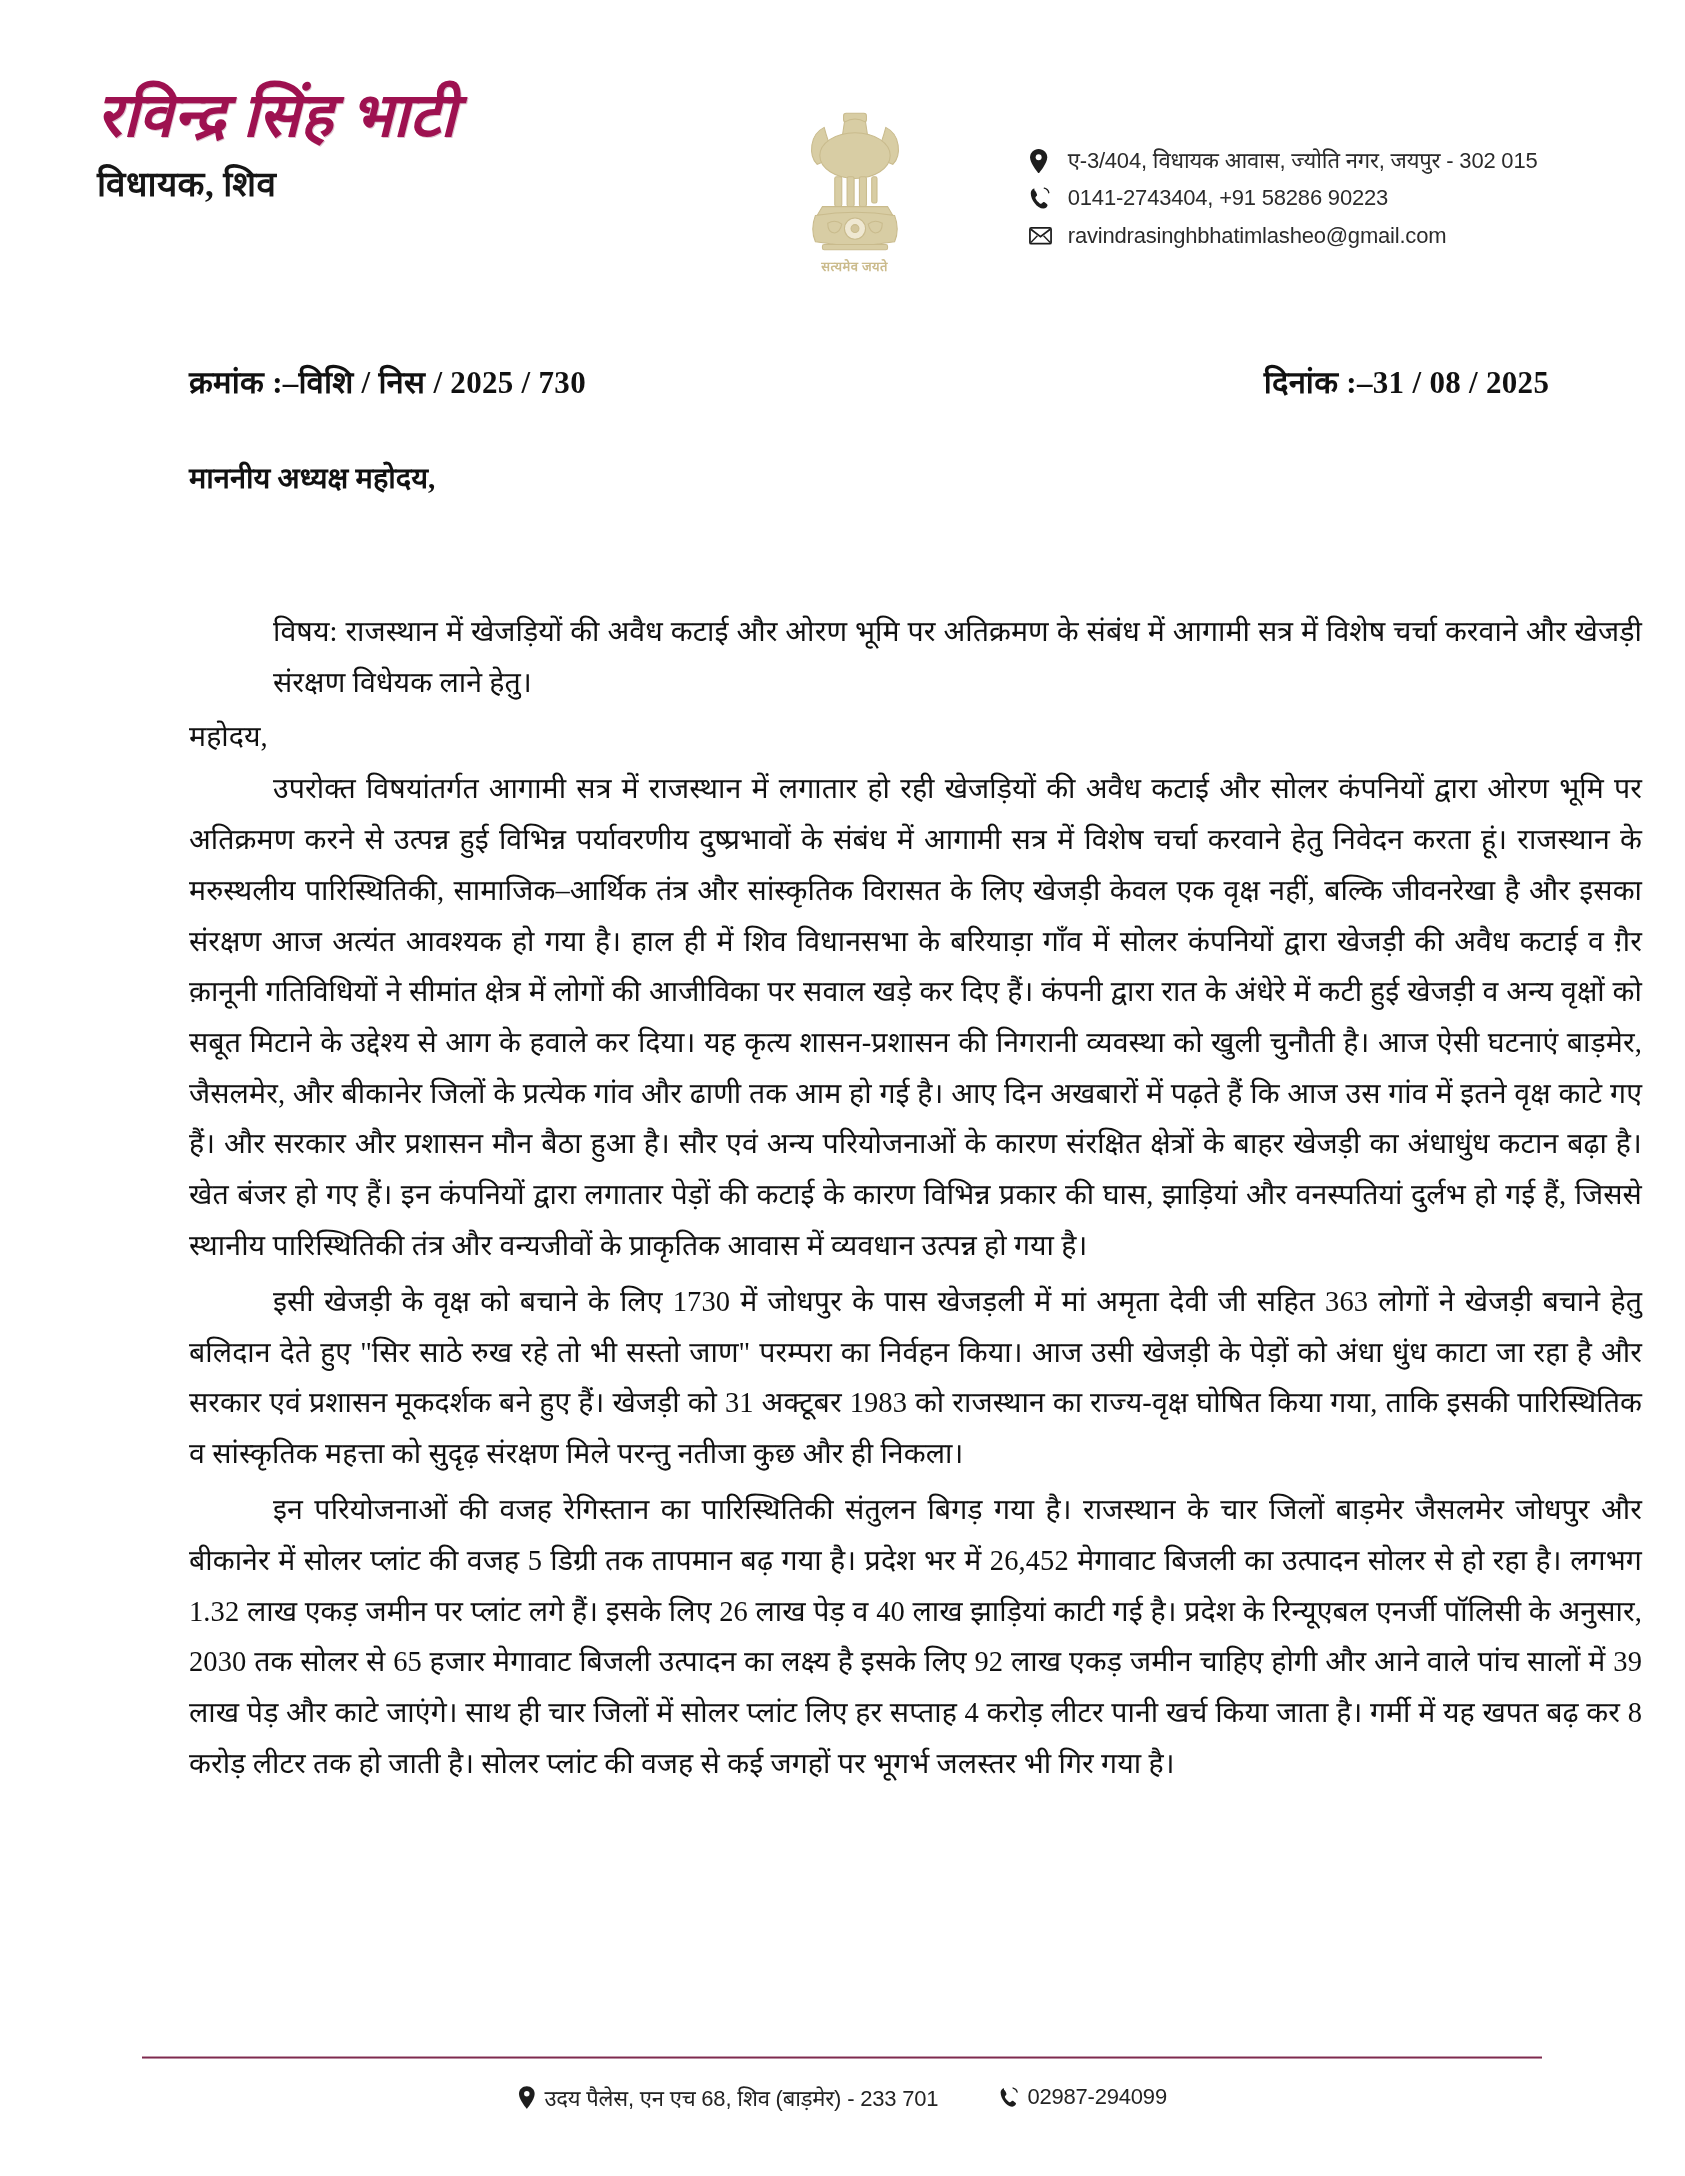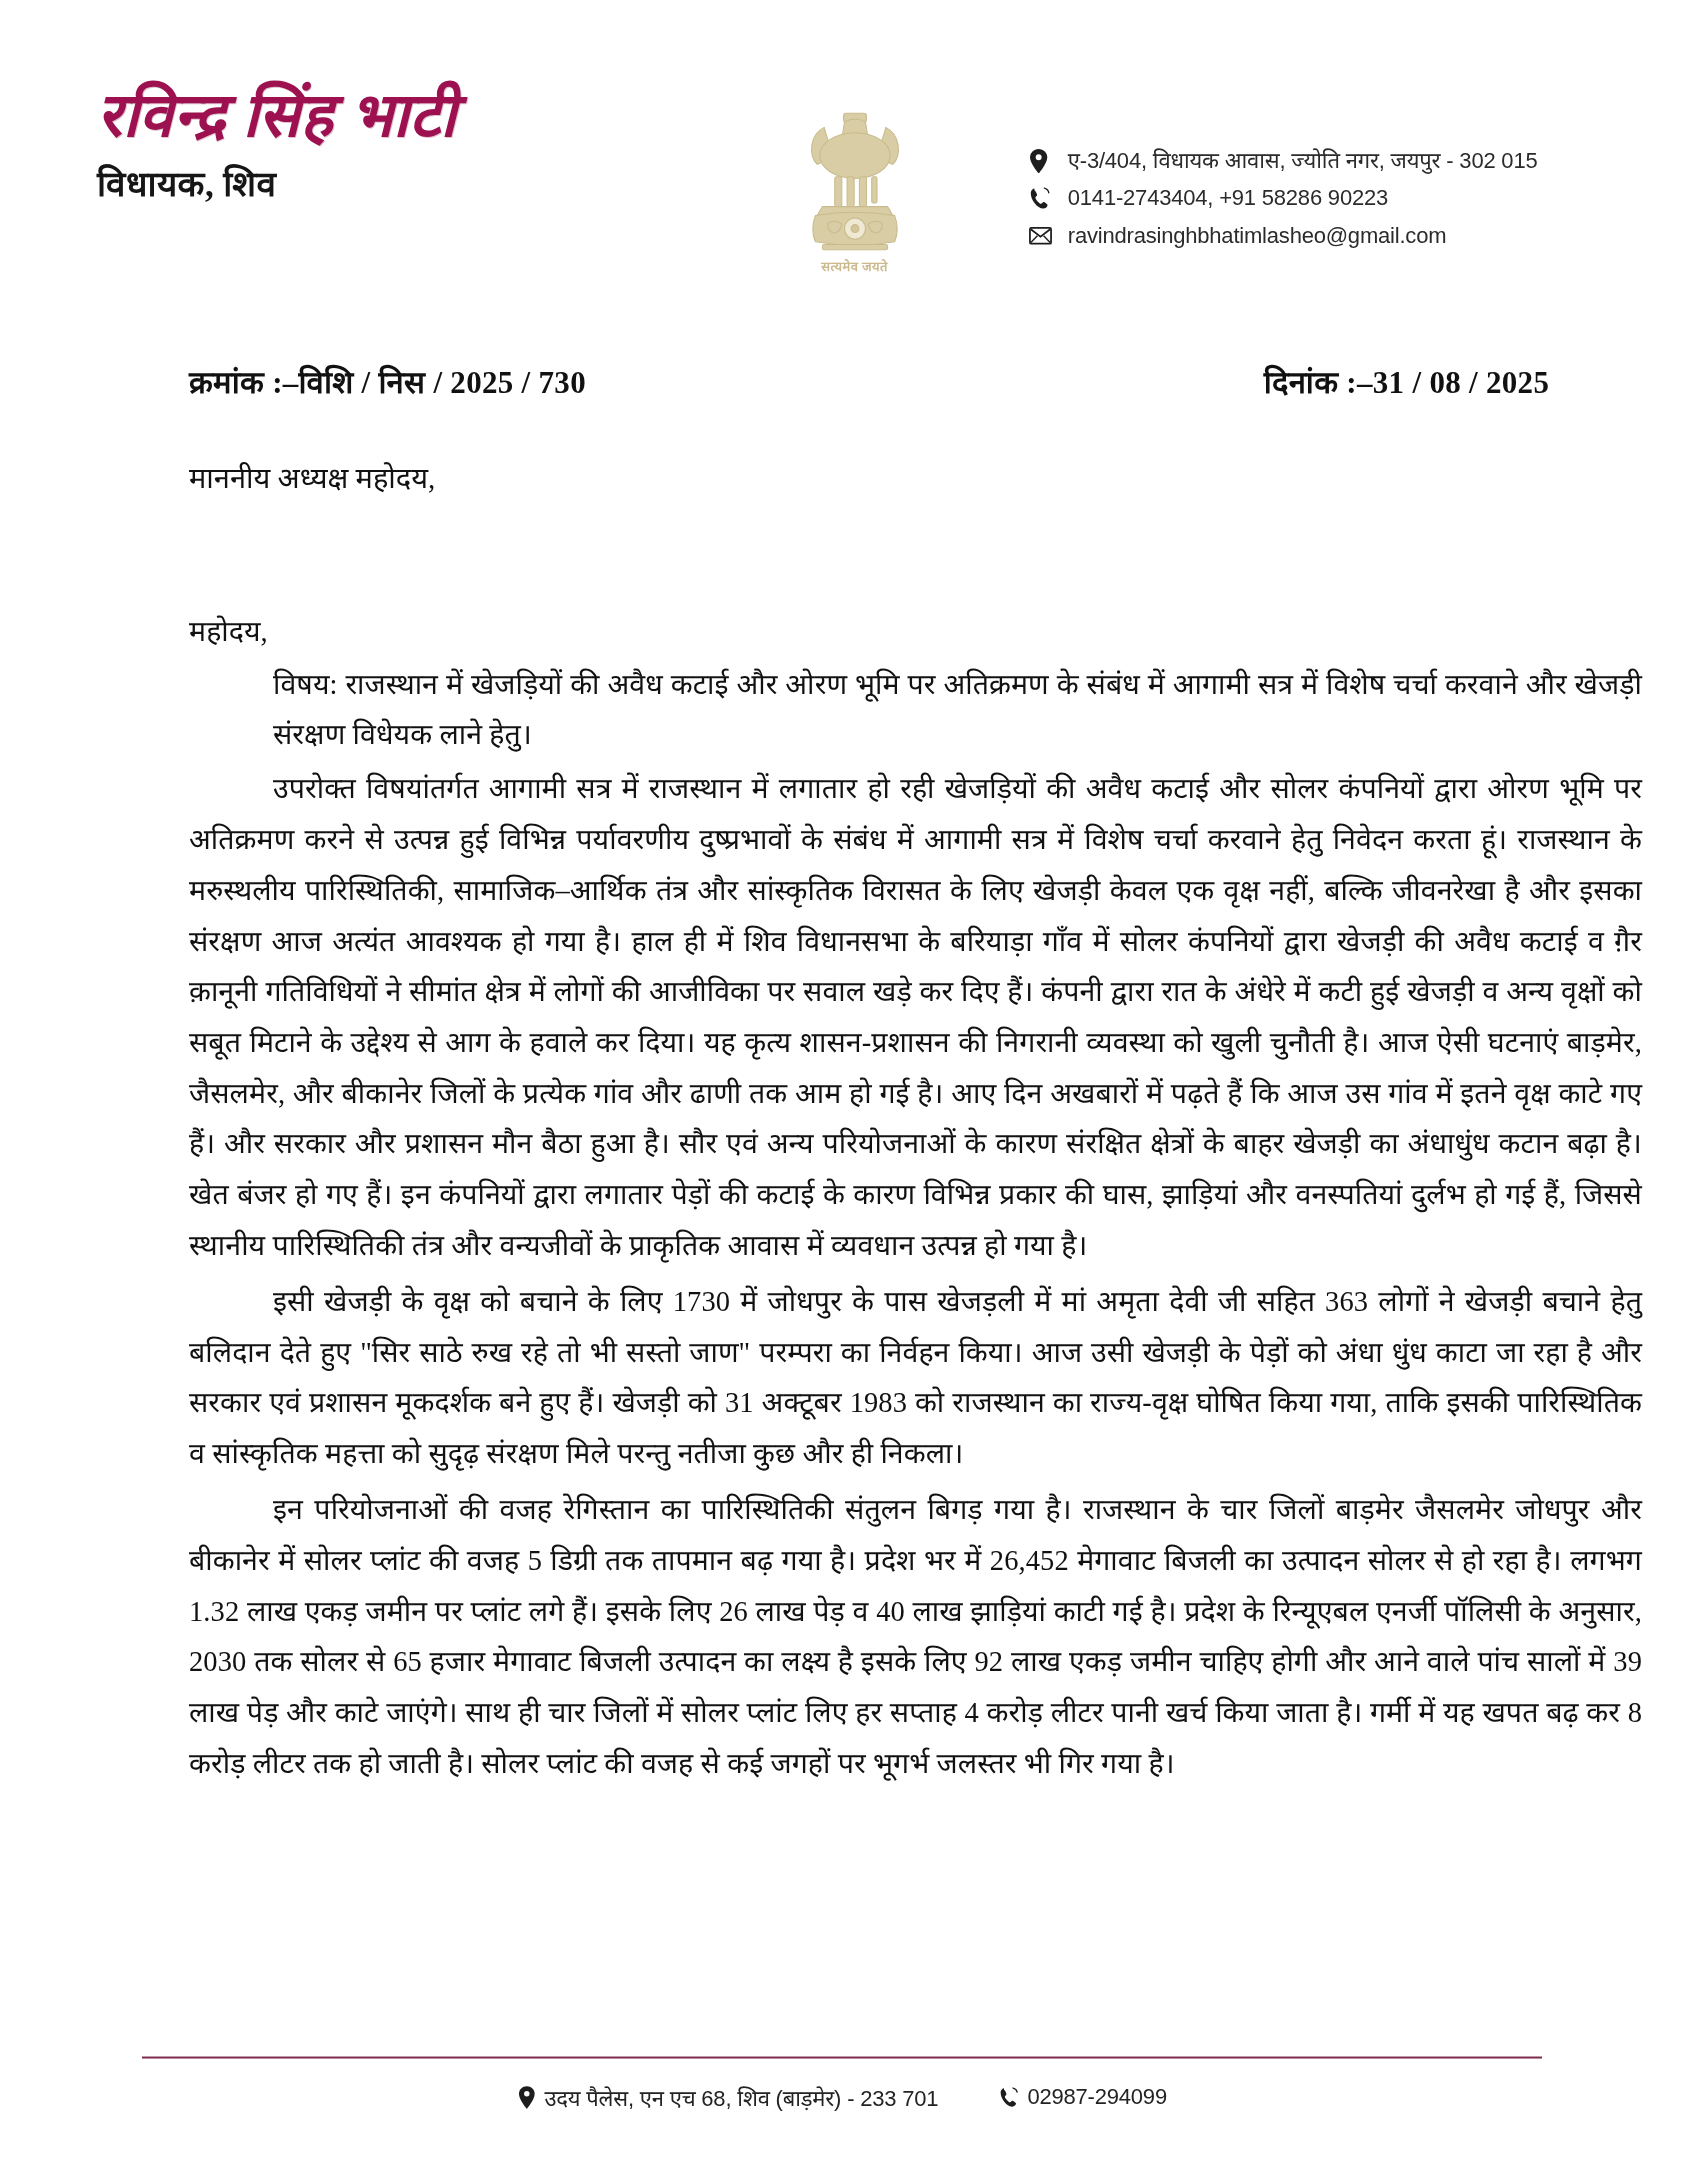--- a/index.html
+++ b/index.html
@@ -128,21 +128,21 @@
   .meta-date { padding-right: 8.8px; }
 
   
   .addressee {
     position: absolute;
     top: 455px;
     left: 189px;
     width: 790px;
     font-family: "Liberation Serif", "DejaVu Serif", serif;
     font-size: 29px;
-    font-weight: 400;
+    font-weight: 700;
     color: #111111;
     line-height: 1.62;
   }
   .addressee div { white-space: nowrap; }
 
   
   .body-block {
     position: absolute;
     top: 607px;
     left: 189px;
@@ -289,22 +289,22 @@
   <div class="meta">
     <div class="meta-item">क्रमांक :–विशि / निस / 2025 / 730</div>
     <div class="meta-item meta-date">दिनांक :–31 / 08 / 2025</div>
   </div>
 
   <div class="addressee">
     <div>माननीय अध्यक्ष महोदय,</div>
   </div>
 
   <div class="body-block">
+    <p class="para subject">विषय: राजस्थान में खेजड़ियों की अवैध कटाई और ओरण भूमि पर अतिक्रमण के संबंध में आगामी सत्र में विशेष चर्चा करवाने और खेजड़ी संरक्षण विधेयक लाने हेतु।</p>
     <p class="para salutation">महोदय,</p>
-    <p class="para subject">विषय: राजस्थान में खेजड़ियों की अवैध कटाई और ओरण भूमि पर अतिक्रमण के संबंध में आगामी सत्र में विशेष चर्चा करवाने और खेजड़ी संरक्षण विधेयक लाने हेतु।</p>
     <p class="para indent">उपरोक्त विषयांतर्गत आगामी सत्र में राजस्थान में लगातार हो रही खेजड़ियों की अवैध कटाई और सोलर कंपनियों द्वारा ओरण भूमि पर अतिक्रमण करने से उत्पन्न हुई विभिन्न पर्यावरणीय दुष्प्रभावों के संबंध में आगामी सत्र में विशेष चर्चा करवाने हेतु निवेदन करता हूं। राजस्थान के मरुस्थलीय पारिस्थितिकी, सामाजिक–आर्थिक तंत्र और सांस्कृतिक विरासत के लिए खेजड़ी केवल एक वृक्ष नहीं, बल्कि जीवनरेखा है और इसका संरक्षण आज अत्यंत आवश्यक हो गया है। हाल ही में शिव विधानसभा के बरियाड़ा गाँव में सोलर कंपनियों द्वारा खेजड़ी की अवैध कटाई व ग़ैर क़ानूनी गतिविधियों ने सीमांत क्षेत्र में लोगों की आजीविका पर सवाल खड़े कर दिए हैं। कंपनी द्वारा रात के अंधेरे में कटी हुई खेजड़ी व अन्य वृक्षों को सबूत मिटाने के उद्देश्य से आग के हवाले कर दिया। यह कृत्य शासन-प्रशासन की निगरानी व्यवस्था को खुली चुनौती है। आज ऐसी घटनाएं बाड़मेर, जैसलमेर, और बीकानेर जिलों के प्रत्येक गांव और ढाणी तक आम हो गई है। आए दिन अखबारों में पढ़ते हैं कि आज उस गांव में इतने वृक्ष काटे गए हैं। और सरकार और प्रशासन मौन बैठा हुआ है। सौर एवं अन्य परियोजनाओं के कारण संरक्षित क्षेत्रों के बाहर खेजड़ी का अंधाधुंध कटान बढ़ा है। खेत बंजर हो गए हैं। इन कंपनियों द्वारा लगातार पेड़ों की कटाई के कारण विभिन्न प्रकार की घास, झाड़ियां और वनस्पतियां दुर्लभ हो गई हैं, जिससे स्थानीय पारिस्थितिकी तंत्र और वन्यजीवों के प्राकृतिक आवास में व्यवधान उत्पन्न हो गया है।</p>
     <p class="para indent">इसी खेजड़ी के वृक्ष को बचाने के लिए 1730 में जोधपुर के पास खेजड़ली में मां अमृता देवी जी सहित 363 लोगों ने खेजड़ी बचाने हेतु बलिदान देते हुए "सिर साठे रुख रहे तो भी सस्तो जाण" परम्परा का निर्वहन किया। आज उसी खेजड़ी के पेड़ों को अंधा धुंध काटा जा रहा है और सरकार एवं प्रशासन मूकदर्शक बने हुए हैं। खेजड़ी को 31 अक्टूबर 1983 को राजस्थान का राज्य-वृक्ष घोषित किया गया, ताकि इसकी पारिस्थितिक व सांस्कृतिक महत्ता को सुदृढ़ संरक्षण मिले परन्तु नतीजा कुछ और ही निकला।</p>
     <p class="para indent">इन परियोजनाओं की वजह रेगिस्तान का पारिस्थितिकी संतुलन बिगड़ गया है। राजस्थान के चार जिलों बाड़मेर जैसलमेर जोधपुर और बीकानेर में सोलर प्लांट की वजह 5 डिग्री तक तापमान बढ़ गया है। प्रदेश भर में 26,452 मेगावाट बिजली का उत्पादन सोलर से हो रहा है। लगभग 1.32 लाख एकड़ जमीन पर प्लांट लगे हैं। इसके लिए 26 लाख पेड़ व 40 लाख झाड़ियां काटी गई है। प्रदेश के रिन्यूएबल एनर्जी पॉलिसी के अनुसार, 2030 तक सोलर से 65 हजार मेगावाट बिजली उत्पादन का लक्ष्य है इसके लिए 92 लाख एकड़ जमीन चाहिए होगी और आने वाले पांच सालों में 39 लाख पेड़ और काटे जाएंगे। साथ ही चार जिलों में सोलर प्लांट लिए हर सप्ताह 4 करोड़ लीटर पानी खर्च किया जाता है। गर्मी में यह खपत बढ़ कर 8 करोड़ लीटर तक हो जाती है। सोलर प्लांट की वजह से कई जगहों पर भूगर्भ जलस्तर भी गिर गया है।</p>
   </div>
 
   <div class="footer-rule"></div>
   <div class="footer">
     <div class="footer-item">
       <span class="ci">
         <svg width="17.6" height="23" viewBox="0 0 22 28">

